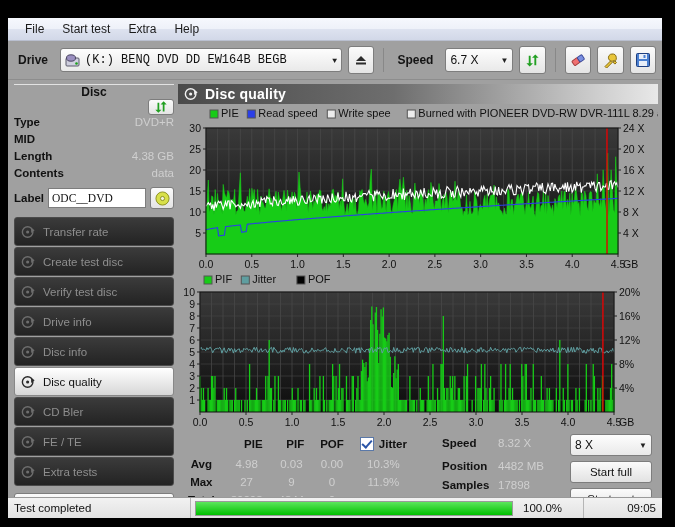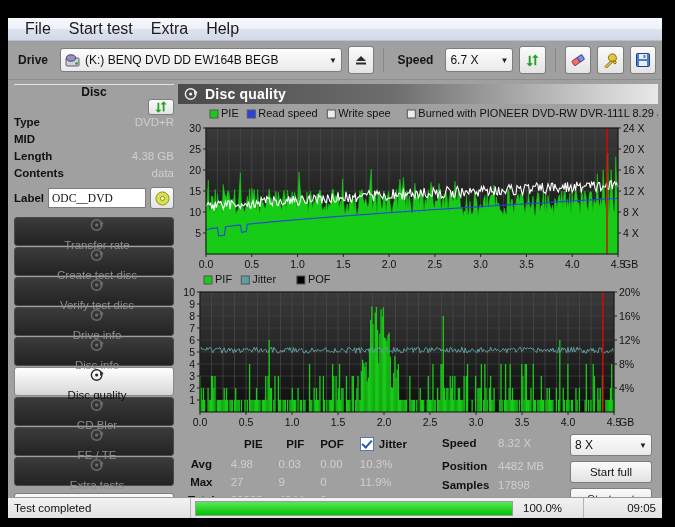--- a/index.html
+++ b/index.html
@@ -5,29 +5,29 @@
   html,body{margin:0;padding:0;}
   body{
     width:675px;height:527px;background:#000;overflow:hidden;
     font-family:"Liberation Sans",sans-serif;
   }
   .frame{position:absolute;left:8px;top:18px;width:654px;height:500px;background:#a0a0a0;overflow:hidden;}
 
   
   .menubar{height:22px;background:linear-gradient(to bottom,#f6f8fd 0%,#eef1f9 48%,#dde2ef 52%,#d2d8e8 100%);
     display:flex;align-items:center;padding-left:8px;border-bottom:1px solid #b9bfcf;}
-  .menubar .mi{font-size:16px;color:#1b1b1b;padding:2px 9px;cursor:default;}
+  .menubar .mi{font-size:12px;color:#1b1b1b;padding:2px 9px;cursor:default;}
 
   
   .toolbar{height:38px;background:#a0a0a0;display:flex;align-items:center;padding:0 6px;gap:6px;border-bottom:1px solid #8d8d8d;}
   .tb-label{font-size:12px;font-weight:bold;color:#141414;padding:0 6px 0 4px;}
   .combo{background:linear-gradient(to bottom,#fdfdfd,#e9e9e9);border:1px solid #7d7d7d;border-radius:3px;
     height:22px;display:flex;align-items:center;padding:0 4px;font-size:12px;color:#111;position:relative;}
   .combo .arrow{margin-left:auto;padding-left:8px;font-size:8px;color:#222;}
-  .drive-combo{flex:0 0 272px;}
+  .drive-combo{flex:0 0 272px;font-family:Liberation Mono, monospace;}
   .speed-combo{flex:0 0 58px;}
   .iconbtn{width:26px;height:26px;background:linear-gradient(to bottom,#fbfbfb,#e4e4e4);border:1px solid #7d7d7d;
     border-radius:3px;display:flex;align-items:center;justify-content:center;}
   .sep{width:1px;height:24px;background:#888;margin:0 3px;}
 
   
   .body{display:flex;height:440px;}
   .left{width:170px;padding:4px 4px 0 6px;box-sizing:border-box;}
   .right{flex:1;padding:4px 4px 0 0;box-sizing:border-box;}
 
@@ -43,40 +43,40 @@
   .labelrow{display:flex;align-items:center;gap:4px;margin-top:5px;}
   .labelrow .k{font-size:11.5px;color:#111;font-weight:bold;}
   .labelrow input{flex:1;height:18px;font-size:11.5px;font-family:Liberation Serif, serif;
     border:1px solid #7d7d7d;background:#fff;padding:0 3px;color:#111;min-width:0;}
   .labelrow .disc-ico{width:22px;height:20px;background:linear-gradient(to bottom,#fbfbfb,#e4e4e4);
     border:1px solid #7d7d7d;border-radius:3px;display:flex;align-items:center;justify-content:center;}
 
   
   .nav{margin-top:8px;}
   .navbtn{height:27px;margin-bottom:1px;border:1px solid #4a4a4a;border-radius:3px;
-    background:linear-gradient(to bottom,#3b3b3b,#232323);display:flex;align-items:center;padding-left:6px;gap:7px;flex-direction:column;}
+    background:linear-gradient(to bottom,#3b3b3b,#232323);display:flex;align-items:center;padding-left:6px;gap:7px;}
   .navbtn .lbl{font-size:11.5px;color:#8e8e8e;}
   .navbtn.sel{background:linear-gradient(to bottom,#ffffff,#d7d7d7);border:1px solid #888;}
   .navbtn.sel .lbl{color:#101010;}
   .statusbtn{margin-top:6px;height:22px;width:100%;border:1px solid #7d7d7d;border-radius:3px;
     background:linear-gradient(to bottom,#fbfbfb,#e2e2e2);font-size:11.5px;color:#111;
     font-family:"Liberation Sans",sans-serif;}
 
   
   .panel-head{height:20px;background:linear-gradient(to right,#4a4a4a 0%,#6e6e6e 45%,#cfcfcf 88%,#e8e8e8 100%);
     display:flex;align-items:center;gap:6px;padding-left:6px;}
   .panel-head .ttl{font-size:14px;font-weight:bold;color:#fff;letter-spacing:.2px;}
   .charts{background:#a0a0a0;}
   svg{display:block;}
 
   
   .stats{display:flex;padding:4px 0 0 4px;}
   .stat-table{font-size:11.5px;color:#cfcfcf;border-collapse:collapse;}
   .stat-table th{font-weight:normal;color:#111;font-weight:bold;padding:0 8px 1px 8px;text-align:right;}
-  .stat-table td{padding:0 8px 1px 8px;text-align:left;}
+  .stat-table td{padding:0 8px 1px 8px;text-align:center;}
   .stat-table td.rh{color:#111;font-weight:bold;text-align:center;padding-left:6px;}
   .jitter-th{display:flex;align-items:center;gap:5px;justify-content:flex-end;}
   .cb{width:12px;height:12px;border:1px solid #5a78a8;background:#fff;display:inline-block;position:relative;}
   .cb:after{content:"";position:absolute;left:3px;top:0px;width:4px;height:8px;border:solid #2a55a8;
     border-width:0 2px 2px 0;transform:rotate(42deg);}
   .rstats{margin-left:auto;display:flex;gap:10px;padding-right:6px;}
   .rs-col{font-size:11.5px;}
   .rs-row{display:flex;line-height:19px;}
   .rs-row .k{color:#111;font-weight:bold;width:56px;}
   .rs-row .v{color:#cfcfcf;width:62px;}

